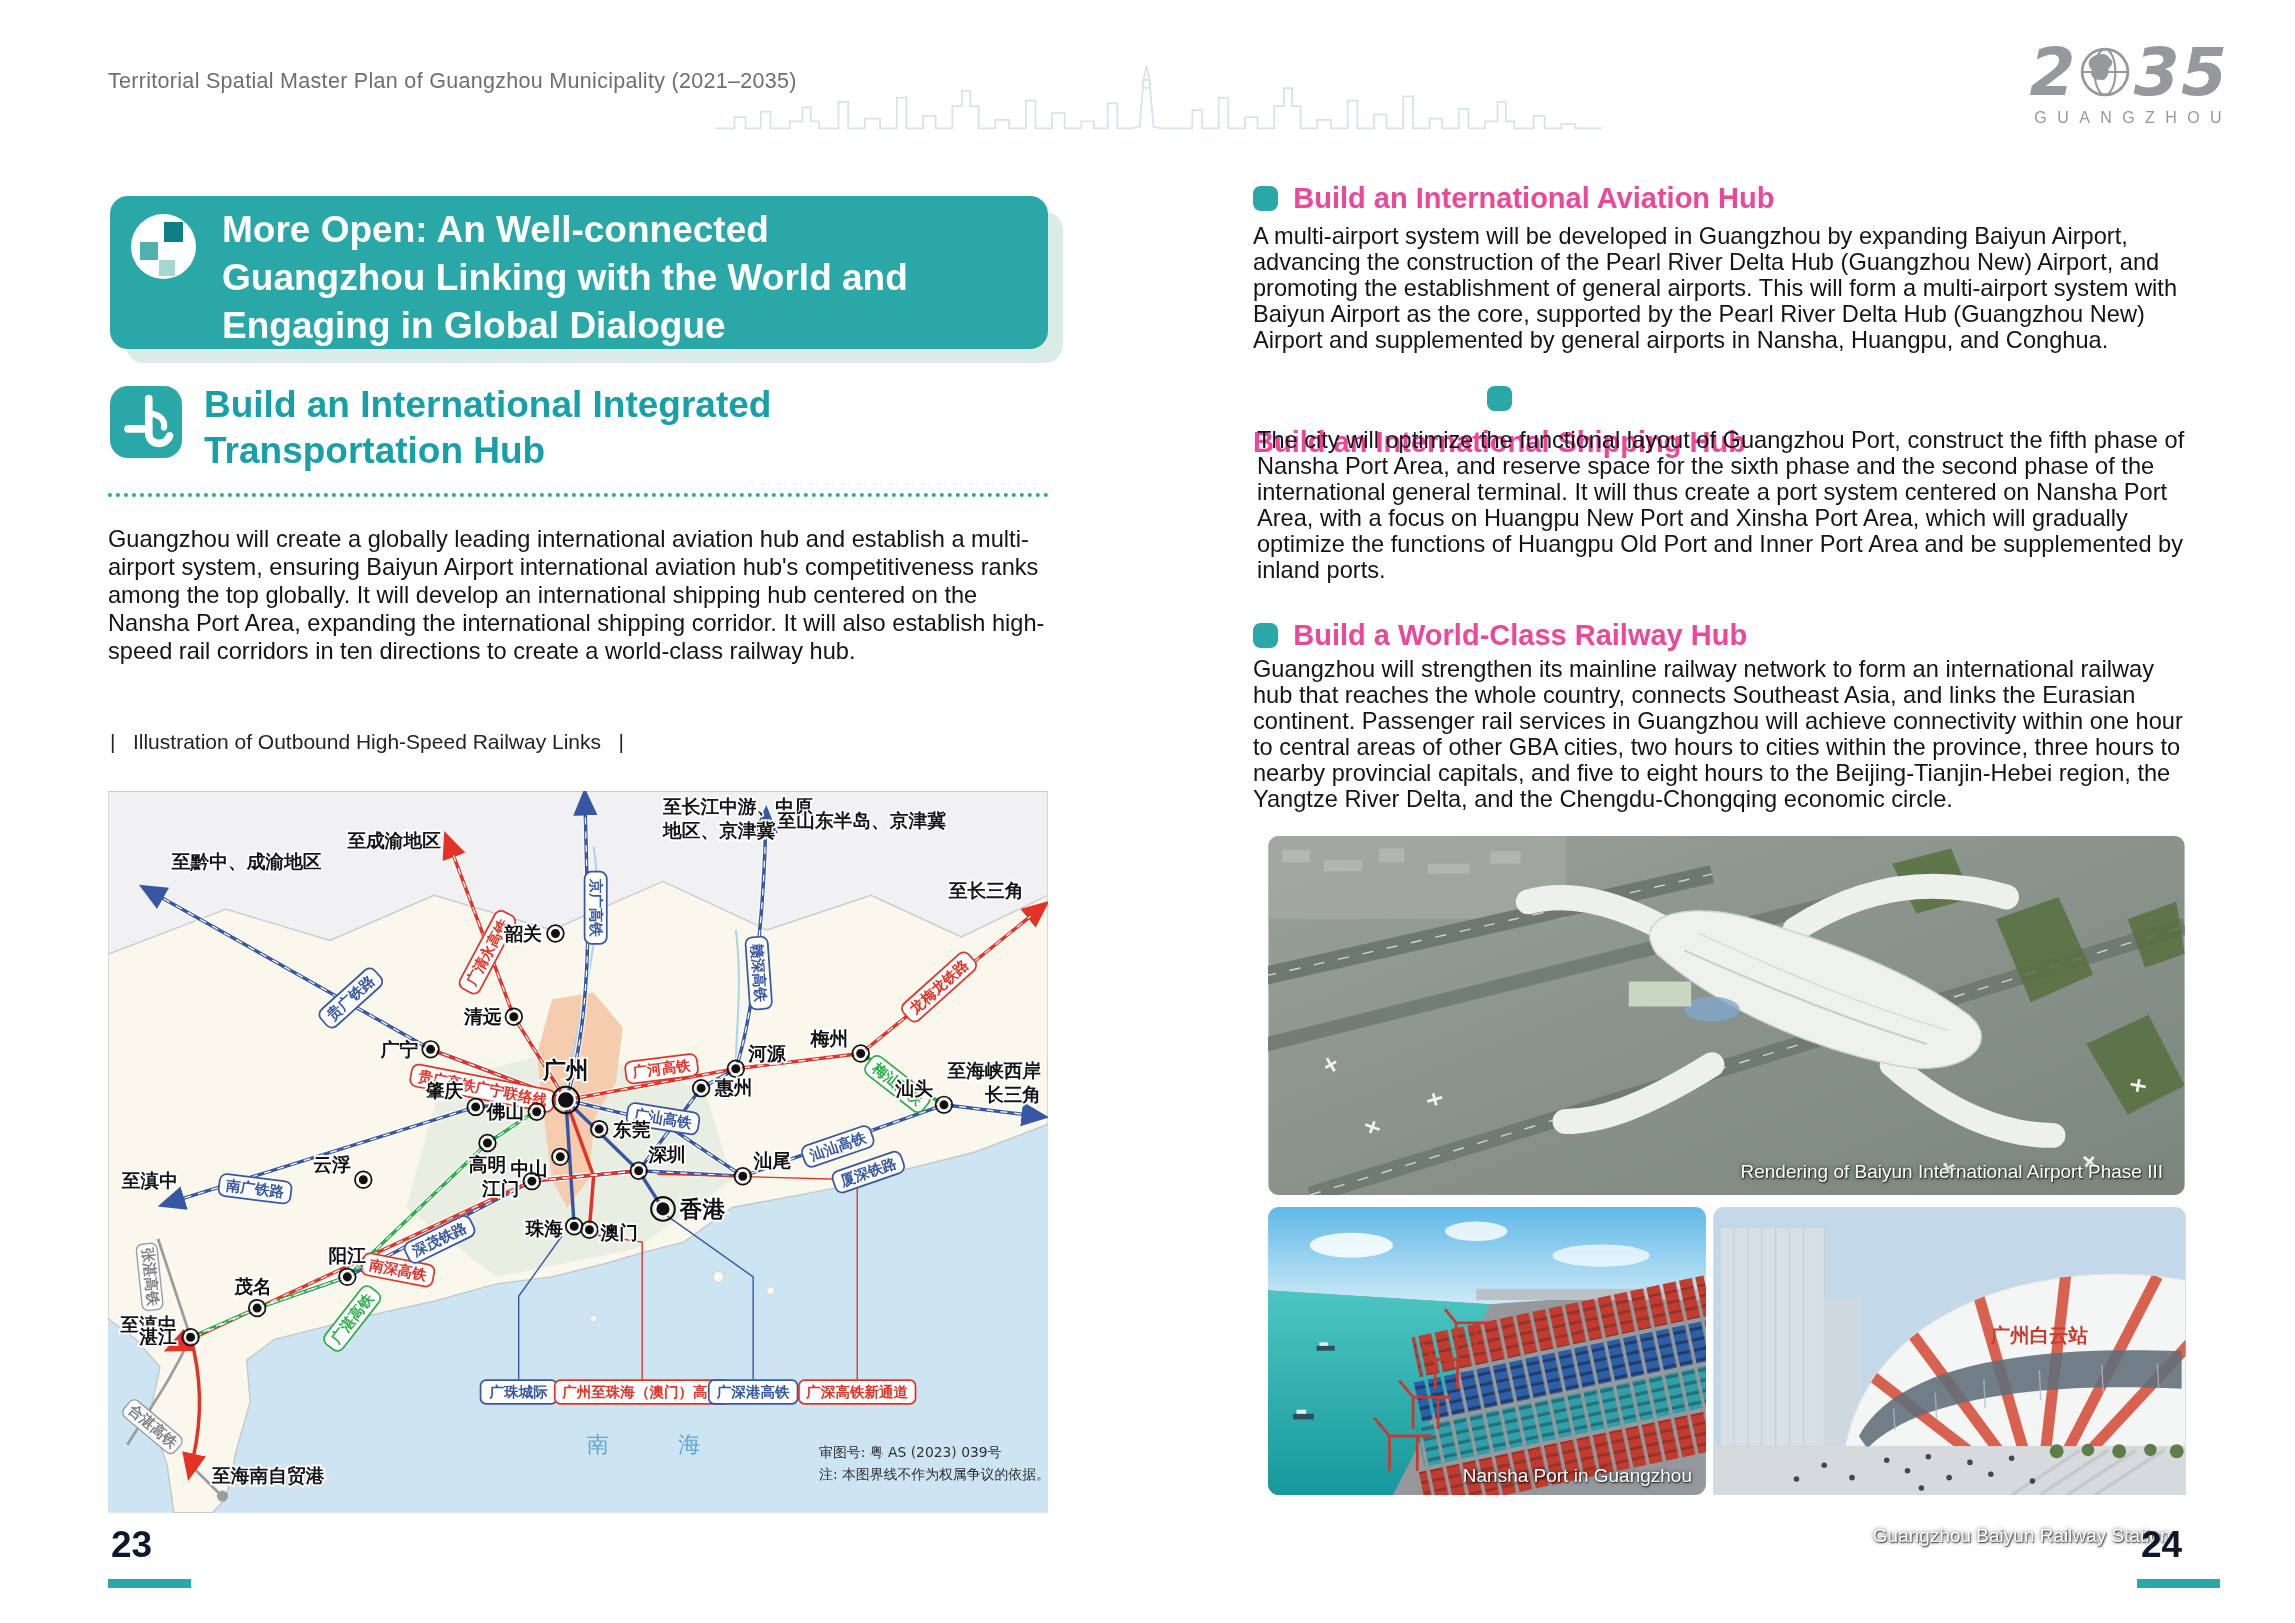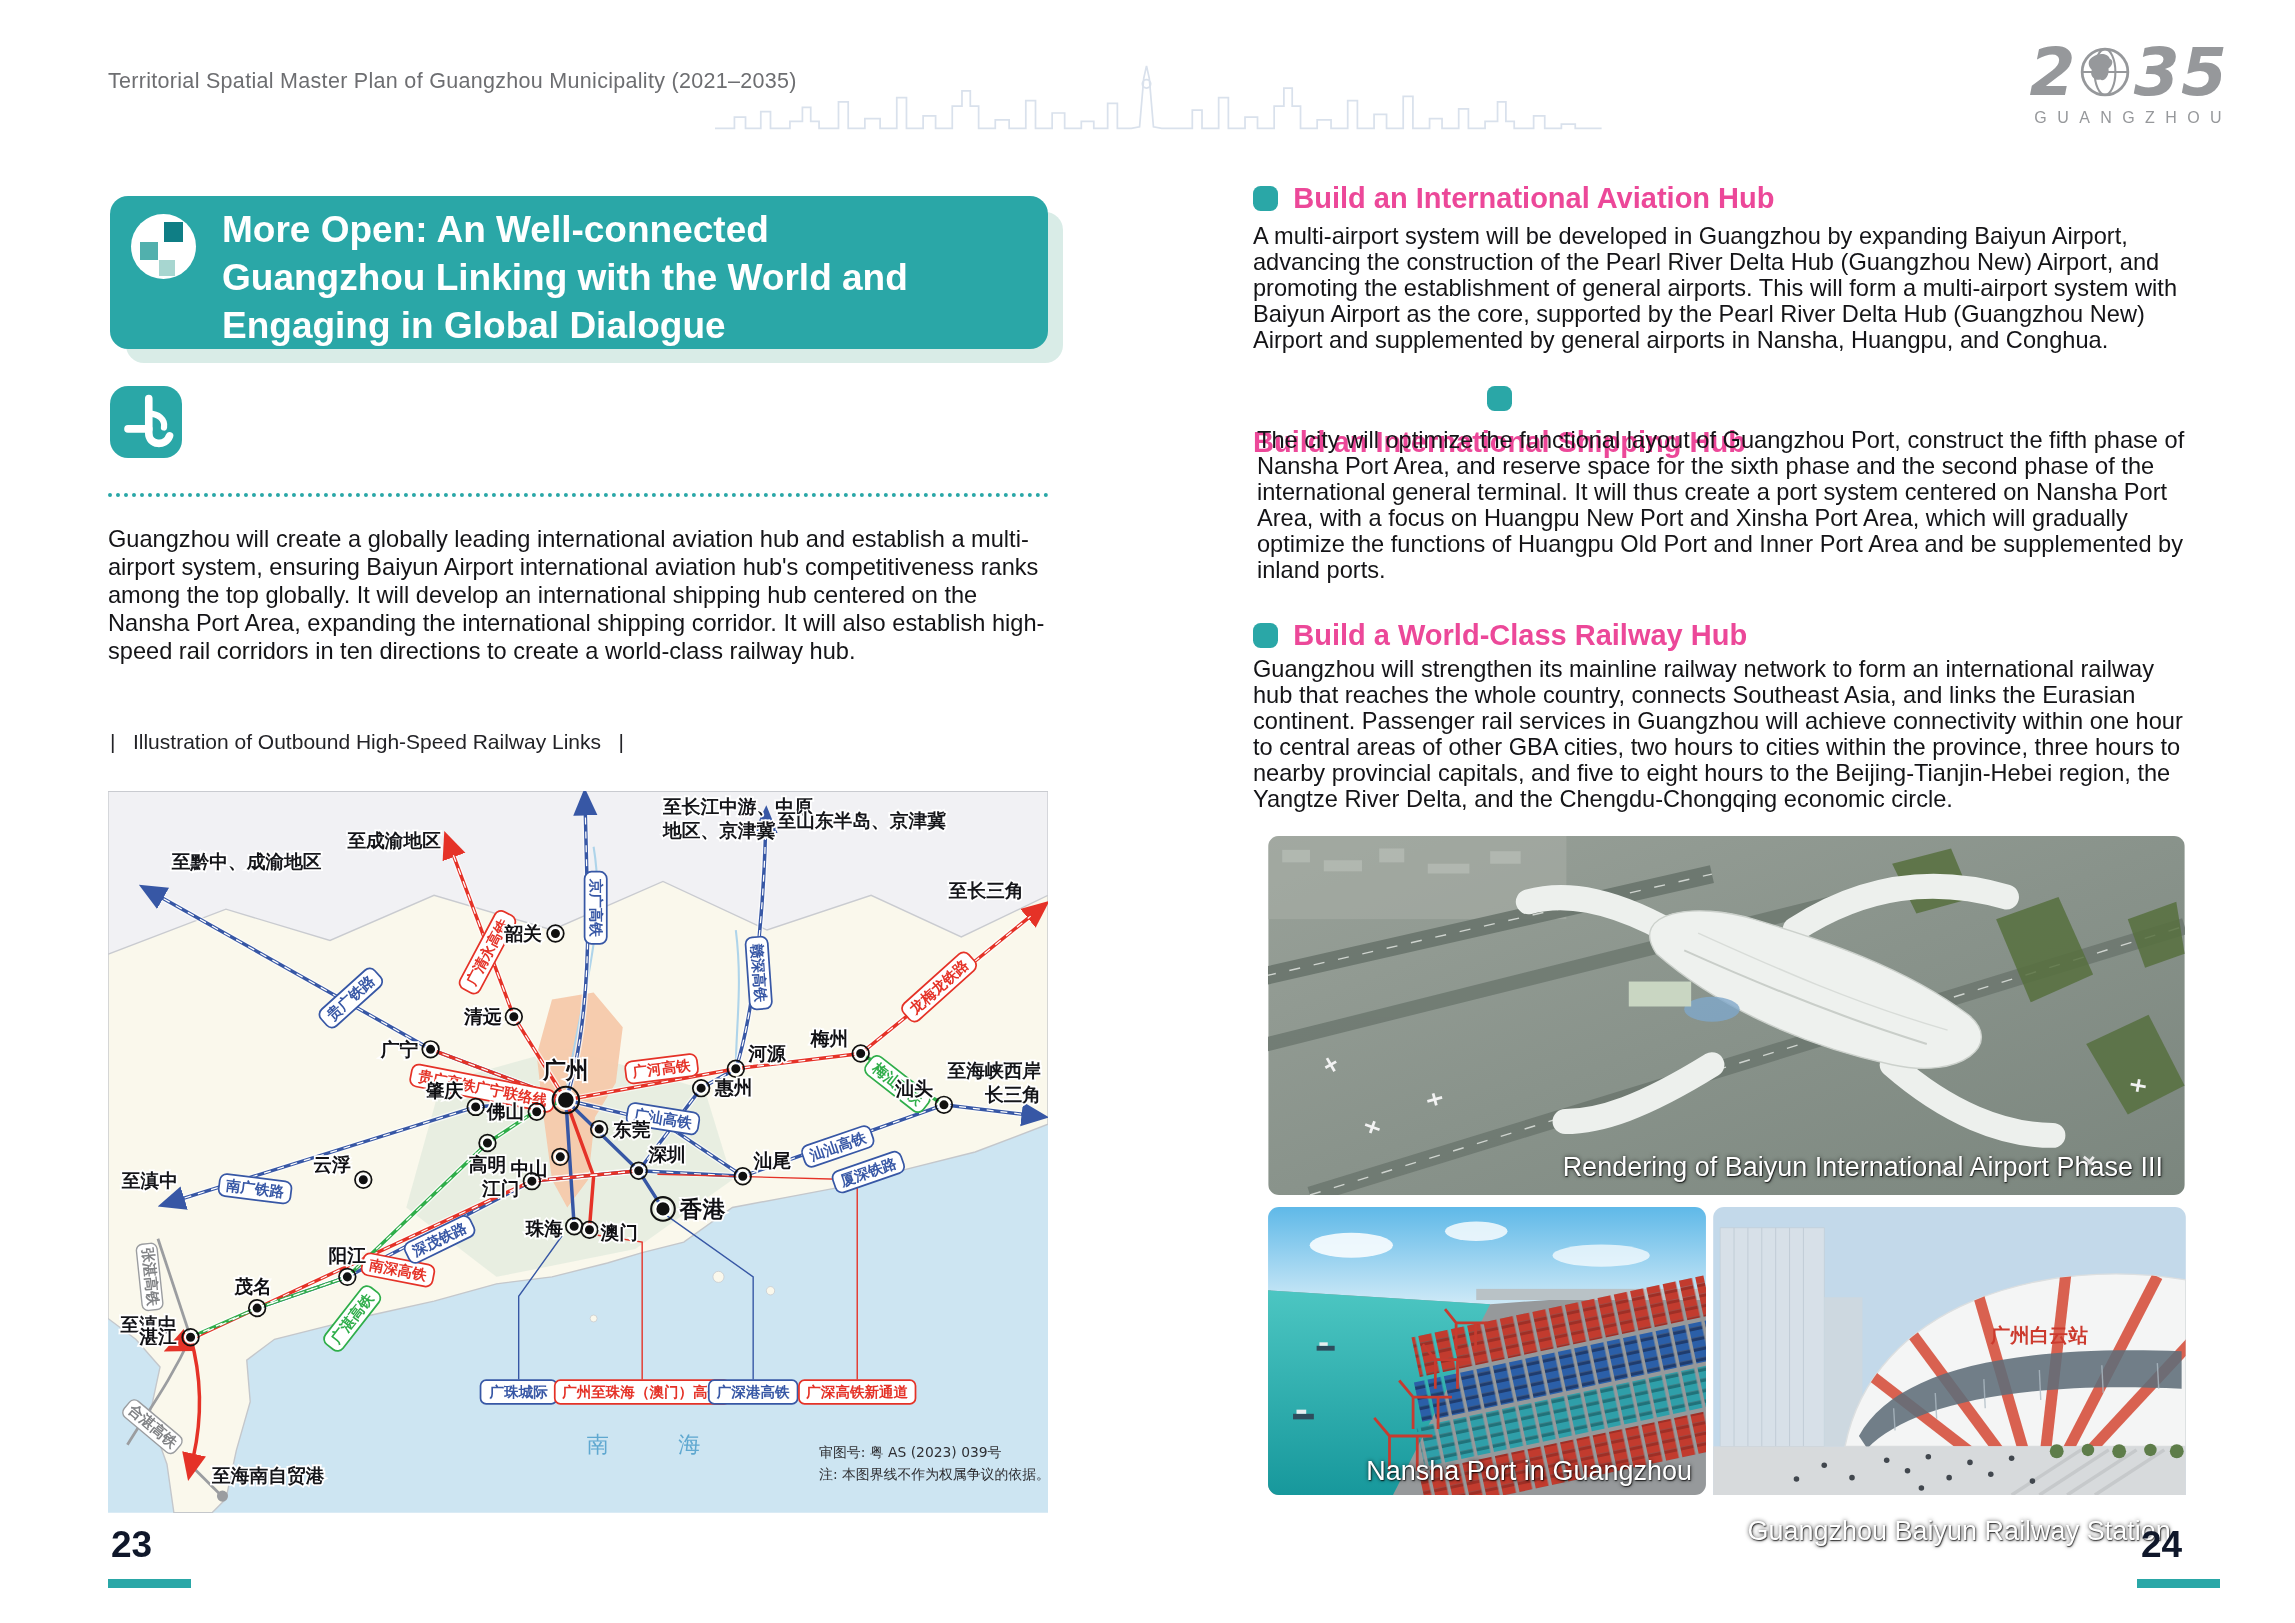--- a/index.html
+++ b/index.html
@@ -38,21 +38,21 @@
   .pageno{font-size:37px;font-weight:bold;color:#0f172a;}
   .pagebar{background:#2aa7a7;height:9px;width:83px;}
 
   
   .rhead{display:flex;align-items:center;gap:15.3px;}
   .rbullet{width:25px;height:25px;border-radius:7.6px;background:#2aa7a7;flex:0 0 auto;}
   .rhead-text{font-size:29px;font-weight:bold;color:#ec4899;}
   .rbody{width:935px;font-size:23.6px;line-height:26px;color:#141417;}
 
   .photo{border-radius:11px;overflow:hidden;}
-  .photo-caption{position:absolute;color:#ffffff;font-size:27px;
+  .photo-caption{position:absolute;color:#ffffff;font-size:19px;
                  text-shadow:0 0 4.2px rgba(0,0,0,.65),0.7px 0.7px 1.4px rgba(0,0,0,.8);}
 
   
   .mCity{font-size:27px;font-weight:bold;fill:#101014;stroke:#ffffff;stroke-width:5px;paint-order:stroke;
          font-family:"DejaVu Sans",sans-serif;}
   .mCityBig{font-size:33px;}
   .mDest{font-size:27px;font-weight:bold;fill:#15161a;stroke:#ffffff;stroke-width:5px;paint-order:stroke;
          font-family:"DejaVu Sans",sans-serif;}
   .mLbl{font-size:21px;font-weight:bold;font-family:"DejaVu Sans",sans-serif;}
   .mNote{font-size:20px;fill:#2f2f33;font-family:"DejaVu Sans",sans-serif;}
@@ -109,20 +109,24 @@
       <div>Engaging in Global Dialogue</div>
     </div>
   </div>
 
   <div class="abs sec-icon">
     <svg width="72" height="72" viewBox="0 0 104 104">
       <path d="M26,62 H56" stroke="#ffffff" stroke-width="11" stroke-linecap="round" fill="none"></path>
       <path d="M56,18 V68 C56,86 80,88 86,72" stroke="#ffffff" stroke-width="11" stroke-linecap="round" fill="none"></path>
       <path d="M56,40 C70,40 80,48 78,60" stroke="#ffffff" stroke-width="9" stroke-linecap="round" fill="none"></path>
     </svg>
+  </div>
+  <div class="abs sec-title">
+    <div>Build an International Integrated</div>
+    <div>Transportation Hub</div>
   </div>
   <div class="abs dotted"></div>
 
   <div class="abs intro">Guangzhou will create a globally leading international aviation hub and establish a multi-airport system, ensuring Baiyun Airport international aviation hub's competitiveness ranks among the top globally. It will develop an international shipping hub centered on the Nansha Port Area, expanding the international shipping corridor. It will also establish high-speed rail corridors in ten directions to create a world-class railway hub.</div>
   <div class="abs fig-caption">|   Illustration of Outbound High-Speed Railway Links   |</div>
 
   <div class="abs map-wrap">
     <svg width="940" height="722" viewBox="0 0 1355 1040">
       <defs>
         <marker id="aB" markerWidth="8" markerHeight="8" refX="1" refY="3.5" orient="auto" markerUnits="strokeWidth">

